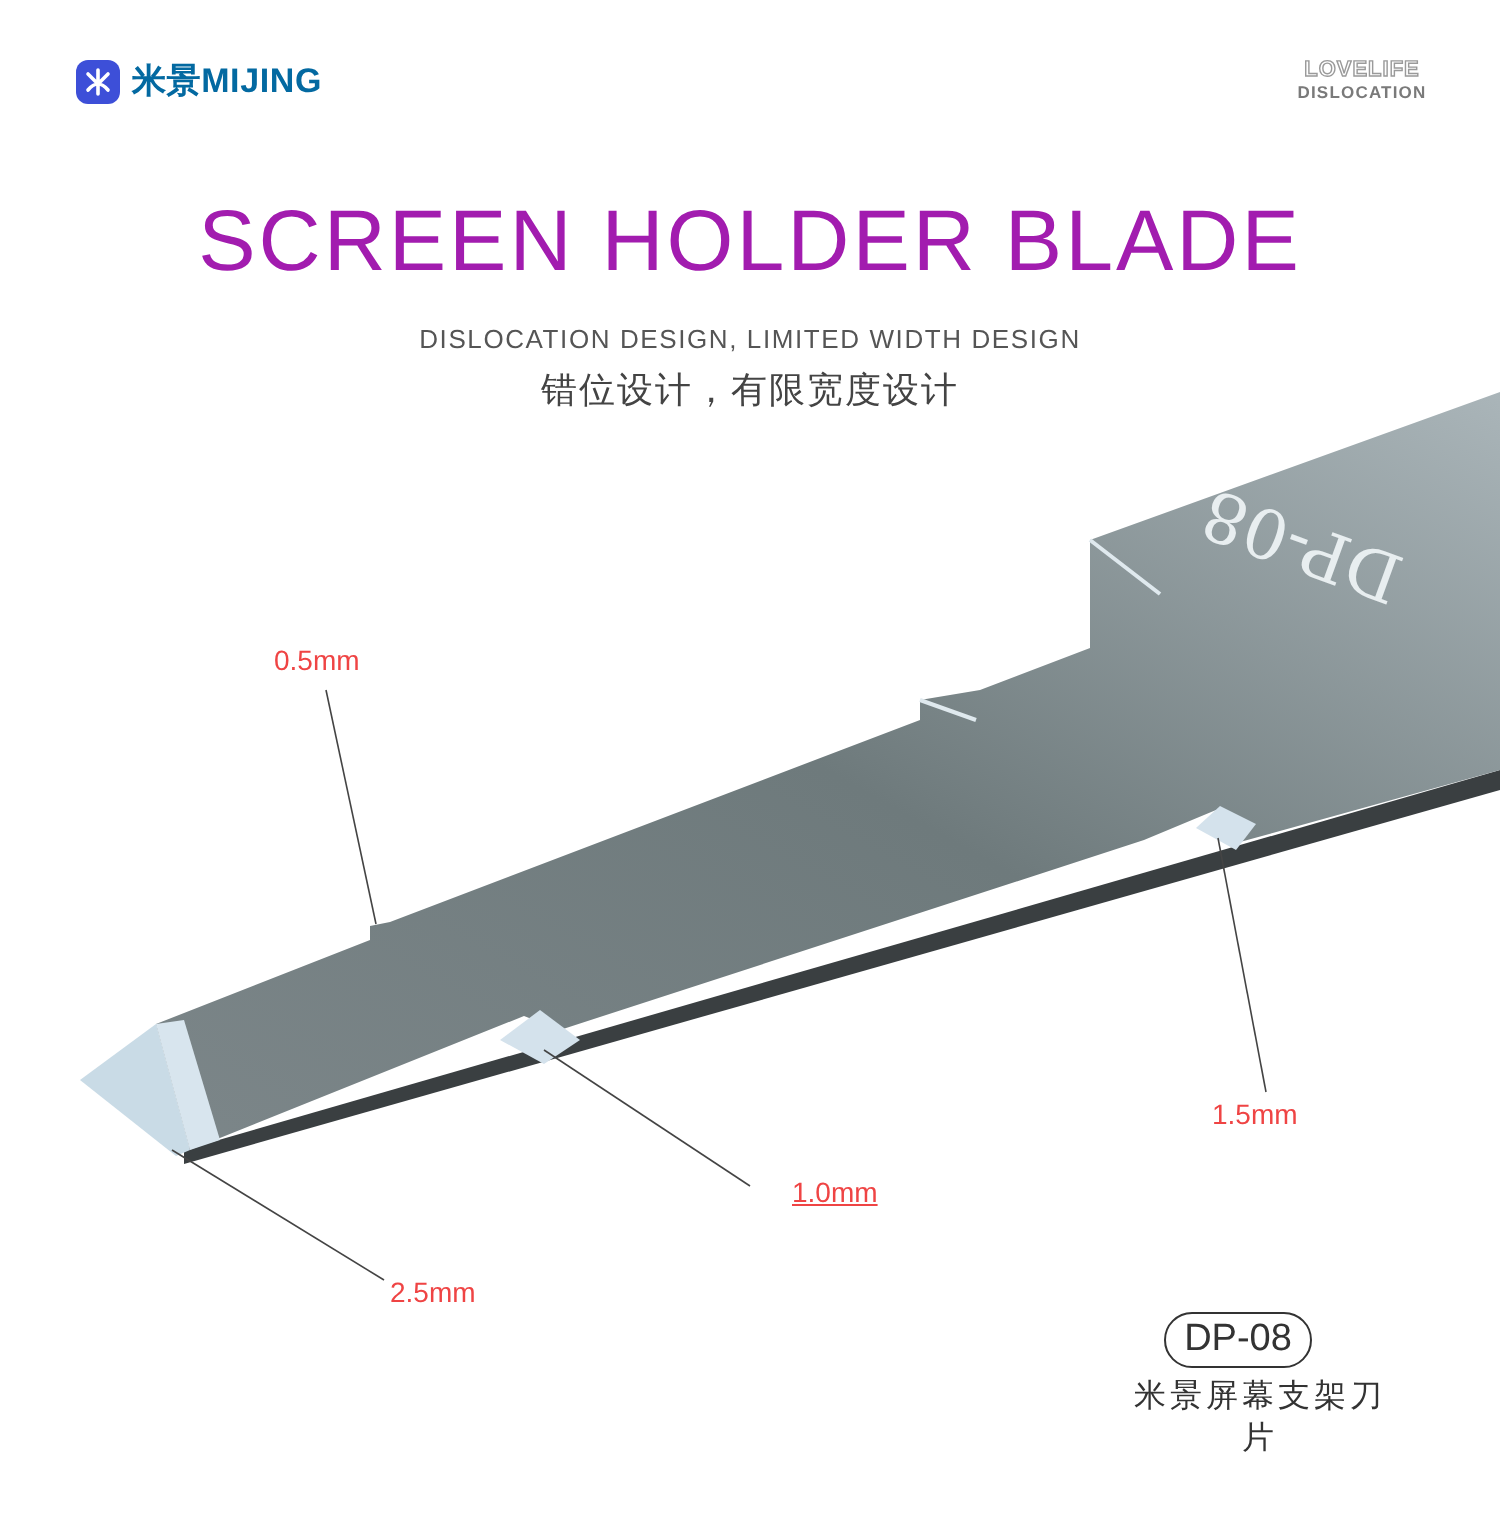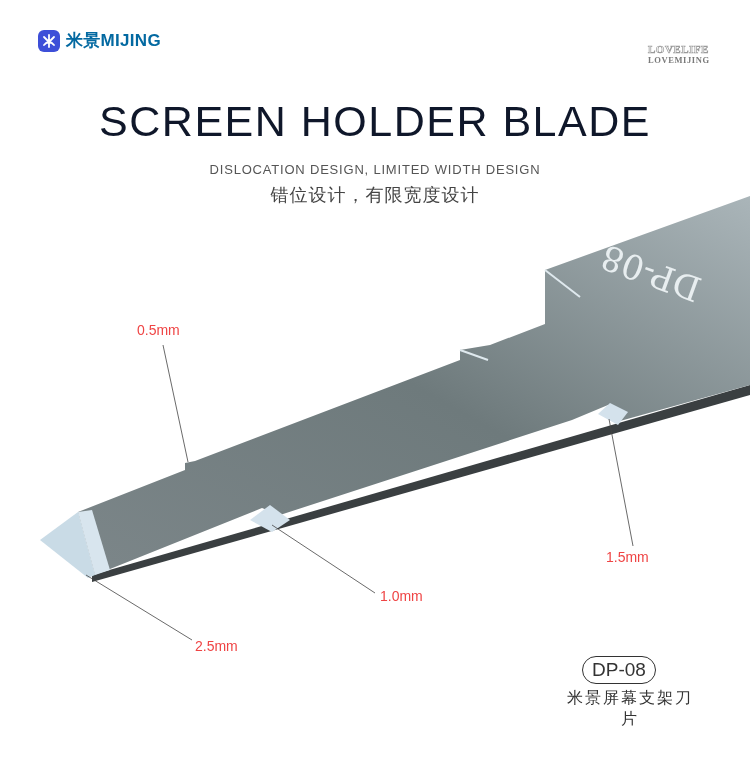--- a/index.html
+++ b/index.html
@@ -1,23 +1,23 @@
 <!DOCTYPE html>
 <html><head>
 <meta charset="utf-8">
 <style>
   html, body { margin:0; padding:0; background:#ffffff; }
   body { width:750px; height:770px; position:relative; overflow:hidden; font-family:"Liberation Sans", sans-serif; }
   .brand { position:absolute; left:38px; top:29px; display:flex; align-items:center; gap:6px; }
   .brand-logo { width:22px; height:22px; border-radius:6px; background:#3d4fd8; display:flex; align-items:center; justify-content:center; }
   .brand-text { color:#0369a1; font-weight:bold; font-size:17px; letter-spacing:0.3px; }
-  .lovelife { position:absolute; left:648px; top:44px; width:66px; color:#8a8a8a; line-height:1;font-family:Liberation Serif, serif; }
+  .lovelife { position:absolute; left:648px; top:30px; width:66px; text-align:center; color:#8a8a8a; line-height:1; }
   .lovelife .l1 { font-size:11px; font-weight:bold; color:#ffffff; -webkit-text-stroke:0.7px #9a9a9a; letter-spacing:0.5px; }
   .lovelife .l2 { font-size:8.5px; font-weight:bold; color:#7a7a7a; letter-spacing:0.6px; margin-top:1px; }
-  .title { position:absolute; left:0; width:750px; top:97px; text-align:center; font-size:43px; color:#0f172a; letter-spacing:1.5px; }
+  .title { position:absolute; left:0; width:750px; top:97px; text-align:center; font-size:43px; color:#a21caf; letter-spacing:1.5px; }
   .subtitle-en { position:absolute; left:0; width:750px; top:162px; text-align:center; font-size:13px; color:#555; letter-spacing:0.8px; }
   .subtitle-cn { position:absolute; left:0; width:750px; top:183px; text-align:center; font-size:18px; color:#444; letter-spacing:1px; }
   .blade-svg { position:absolute; left:0; top:0; }
   .dim { position:absolute; font-size:14px; color:#ef4444; }
   .model-badge { position:absolute; left:582px; top:656px; width:72px; height:26px; border:1.5px solid #333; border-radius:14px; text-align:center; line-height:26px; font-size:19px; color:#333; }
   .model-cn { position:absolute; left:566px; top:688px; width:128px; text-align:center; font-size:16px; color:#333; letter-spacing:2px; }
 </style>
 </head>
 <body>
 
@@ -25,21 +25,21 @@
   <div class="brand-logo">
     <svg width="16" height="16" viewBox="0 0 16 16">
         <path d="M8 2 V14 M3 4 L7 8 M13 4 L9 8 M3 12 Q8 6 13 12" stroke="#fff" stroke-width="1.8" fill="none" stroke-linecap="round"></path>
       </svg>
   </div>
   <span class="brand-text">米景MIJING</span>
 </div>
 
 <div class="lovelife">
   <div class="l1">LOVELIFE</div>
-  <div class="l2">LOVEMIJING</div>
+  <div class="l2">DISLOCATION</div>
 </div>
 
 <div class="title">SCREEN HOLDER BLADE</div>
 <div class="subtitle-en">DISLOCATION DESIGN, LIMITED WIDTH DESIGN</div>
 <div class="subtitle-cn">错位设计，有限宽度设计</div>
 
 <svg class="blade-svg" width="750" height="770" viewBox="0 0 750 770">
   <defs>
     <linearGradient id="topg" x1="0" y1="1" x2="1" y2="0">
       <stop offset="0" stop-color="#7c8689"></stop>
@@ -63,18 +63,18 @@
 
   <text x="655" y="262" font-family="DejaVu Serif, serif" font-size="34" fill="#e8eef0" transform="rotate(200 655 262)" text-anchor="middle">DP-08</text>
 
   <line x1="163" y1="345" x2="188" y2="462" stroke="#444" stroke-width="0.8"></line>
   <line x1="272" y1="525" x2="375" y2="593" stroke="#444" stroke-width="0.8"></line>
   <line x1="609" y1="419" x2="633" y2="546" stroke="#444" stroke-width="0.8"></line>
   <line x1="86" y1="575" x2="192" y2="640" stroke="#444" stroke-width="0.8"></line>
 </svg>
 
 <div class="dim" style="left:137px; top:322px;">0.5mm</div>
-<div class="dim" style="left:380px; top:588px;">1.0mm</div>
+<div class="dim" style="left:396px; top:588px;text-decoration:underline;">1.0mm</div>
 <div class="dim" style="left:606px; top:549px;">1.5mm</div>
 <div class="dim" style="left:195px; top:638px;">2.5mm</div>
 
 <div class="model-badge">DP-08</div>
 <div class="model-cn">米景屏幕支架刀片</div>
 
 </body></html>

